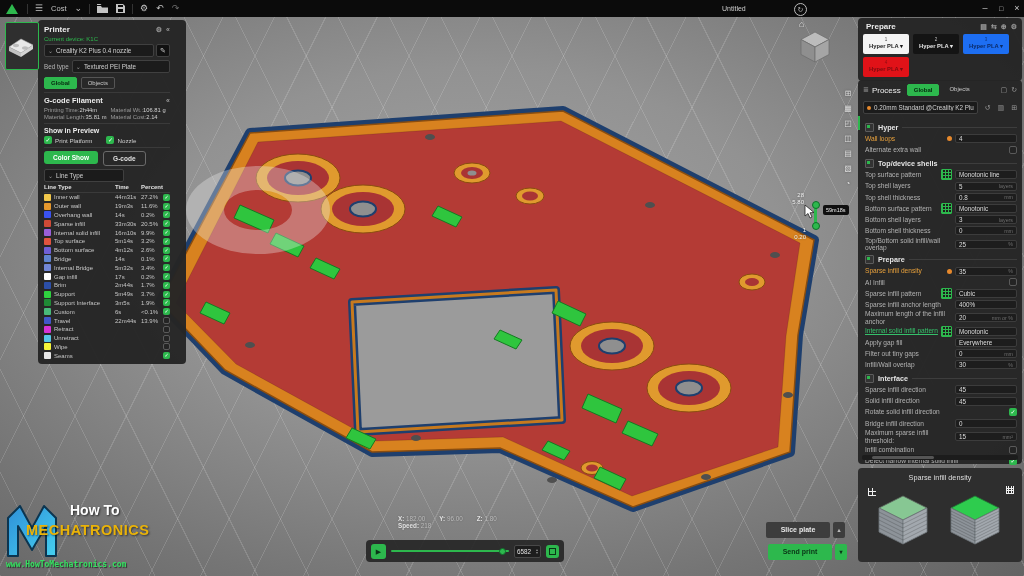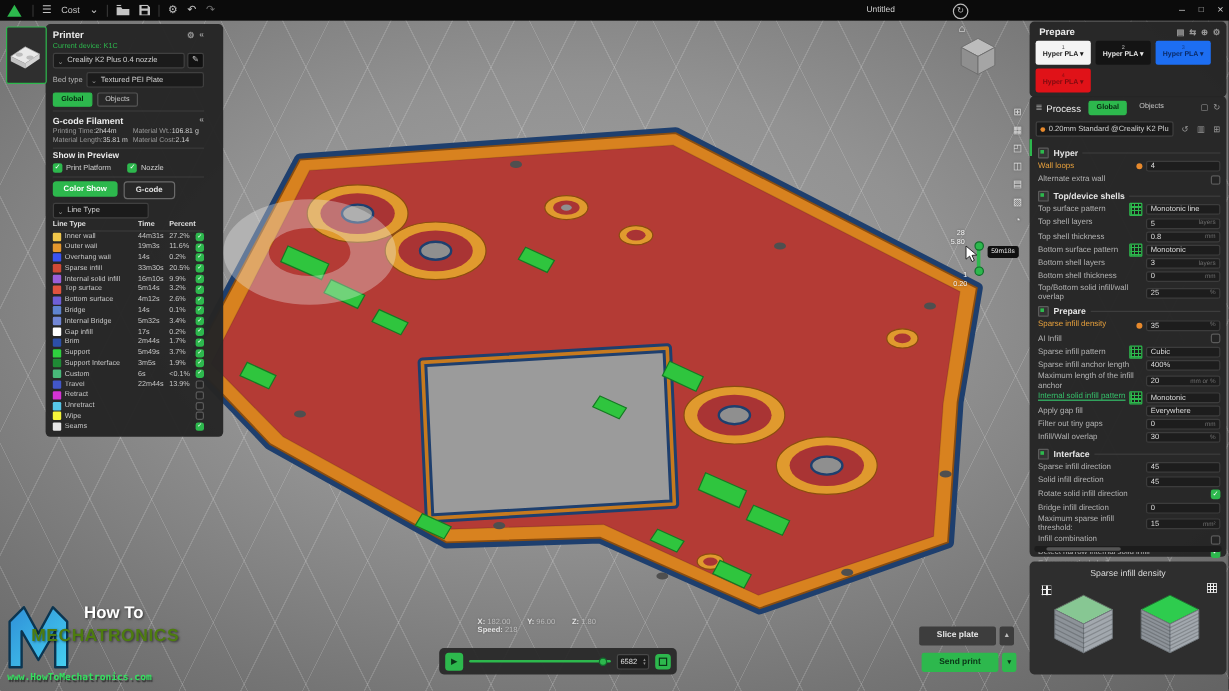--- a/index.html
+++ b/index.html
@@ -130,21 +130,21 @@
   #loopbtn{width:13px;height:13px;background:#2db84d;border-radius:3px;flex:none;display:flex;align-items:center;justify-content:center;}
   #loopbtn::after{content:"";width:5px;height:5px;border:1px solid #0a3517;}
   .actbtn{position:absolute;height:16px;border-radius:2px;font-size:7px;font-weight:bold;text-align:center;z-index:15;}
   #sliceb{left:766px;top:522px;width:64px;line-height:16px;background:#3d3d3d;color:#e8e8e8;}
   #slicearr{left:833px;top:522px;width:12px;line-height:16px;background:#3d3d3d;color:#bbb;font-size:6px;}
   #sendb{left:768px;top:544px;width:64px;line-height:16px;background:#2db84d;color:#0a3517;}
   #sendarr{left:835px;top:544px;width:12px;line-height:16px;background:#2db84d;color:#0a3517;font-size:6px;}
   
   #wm{left:4px;top:498px;width:230px;height:76px;z-index:15;}
   #wm .l1{position:absolute;left:66px;top:4px;font-size:14px;font-weight:bold;color:#fff;text-shadow:1px 1px 2px rgba(0,0,0,.6);}
-  #wm .l2{position:absolute;left:22px;top:24px;font-size:14.5px;font-weight:bold;color:#4d7c0f;letter-spacing:.5px;text-shadow:1px 1px 2px rgba(0,0,0,.55);}
+  #wm .l2{position:absolute;left:22px;top:24px;font-size:14.5px;font-weight:bold;color:#eab308;letter-spacing:.5px;text-shadow:1px 1px 2px rgba(0,0,0,.55);}
   #wm .url{position:absolute;left:2px;top:62px;font-family:"DejaVu Sans Mono",monospace;font-size:8px;font-weight:bold;color:#35e060;text-shadow:1px 1px 1px rgba(0,0,0,.6);}
   #cursor{z-index:16;}
 </style>
 </head>
 <body>
 
 <div id="viewport" class="abs"></div>
 
 <svg id="modelsvg" class="abs" viewBox="0 0 1024 576">
 

